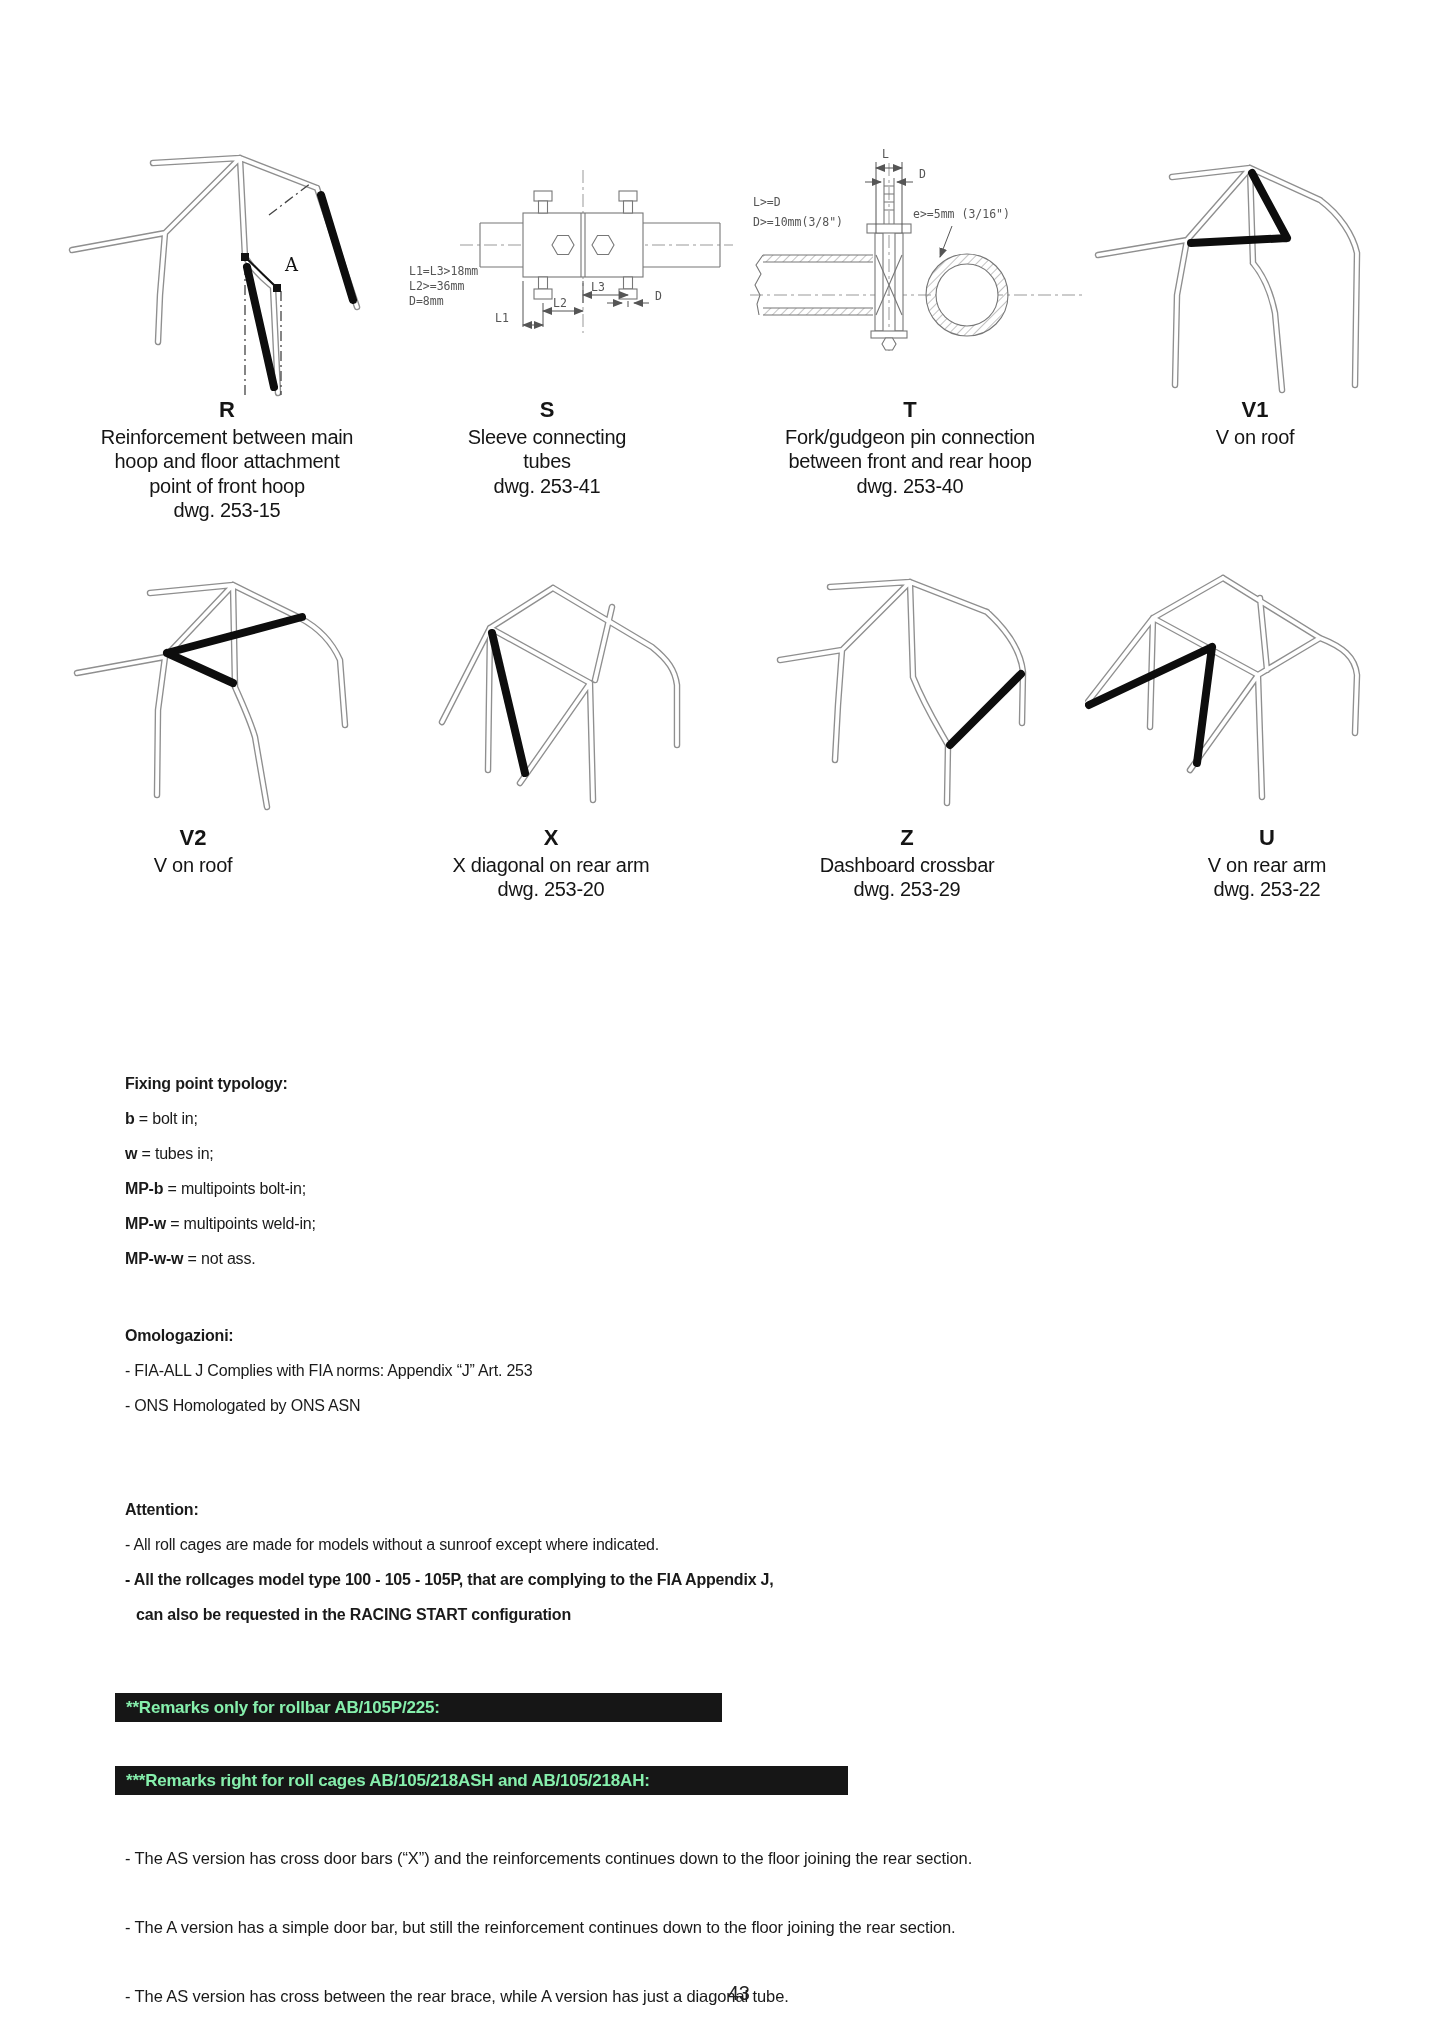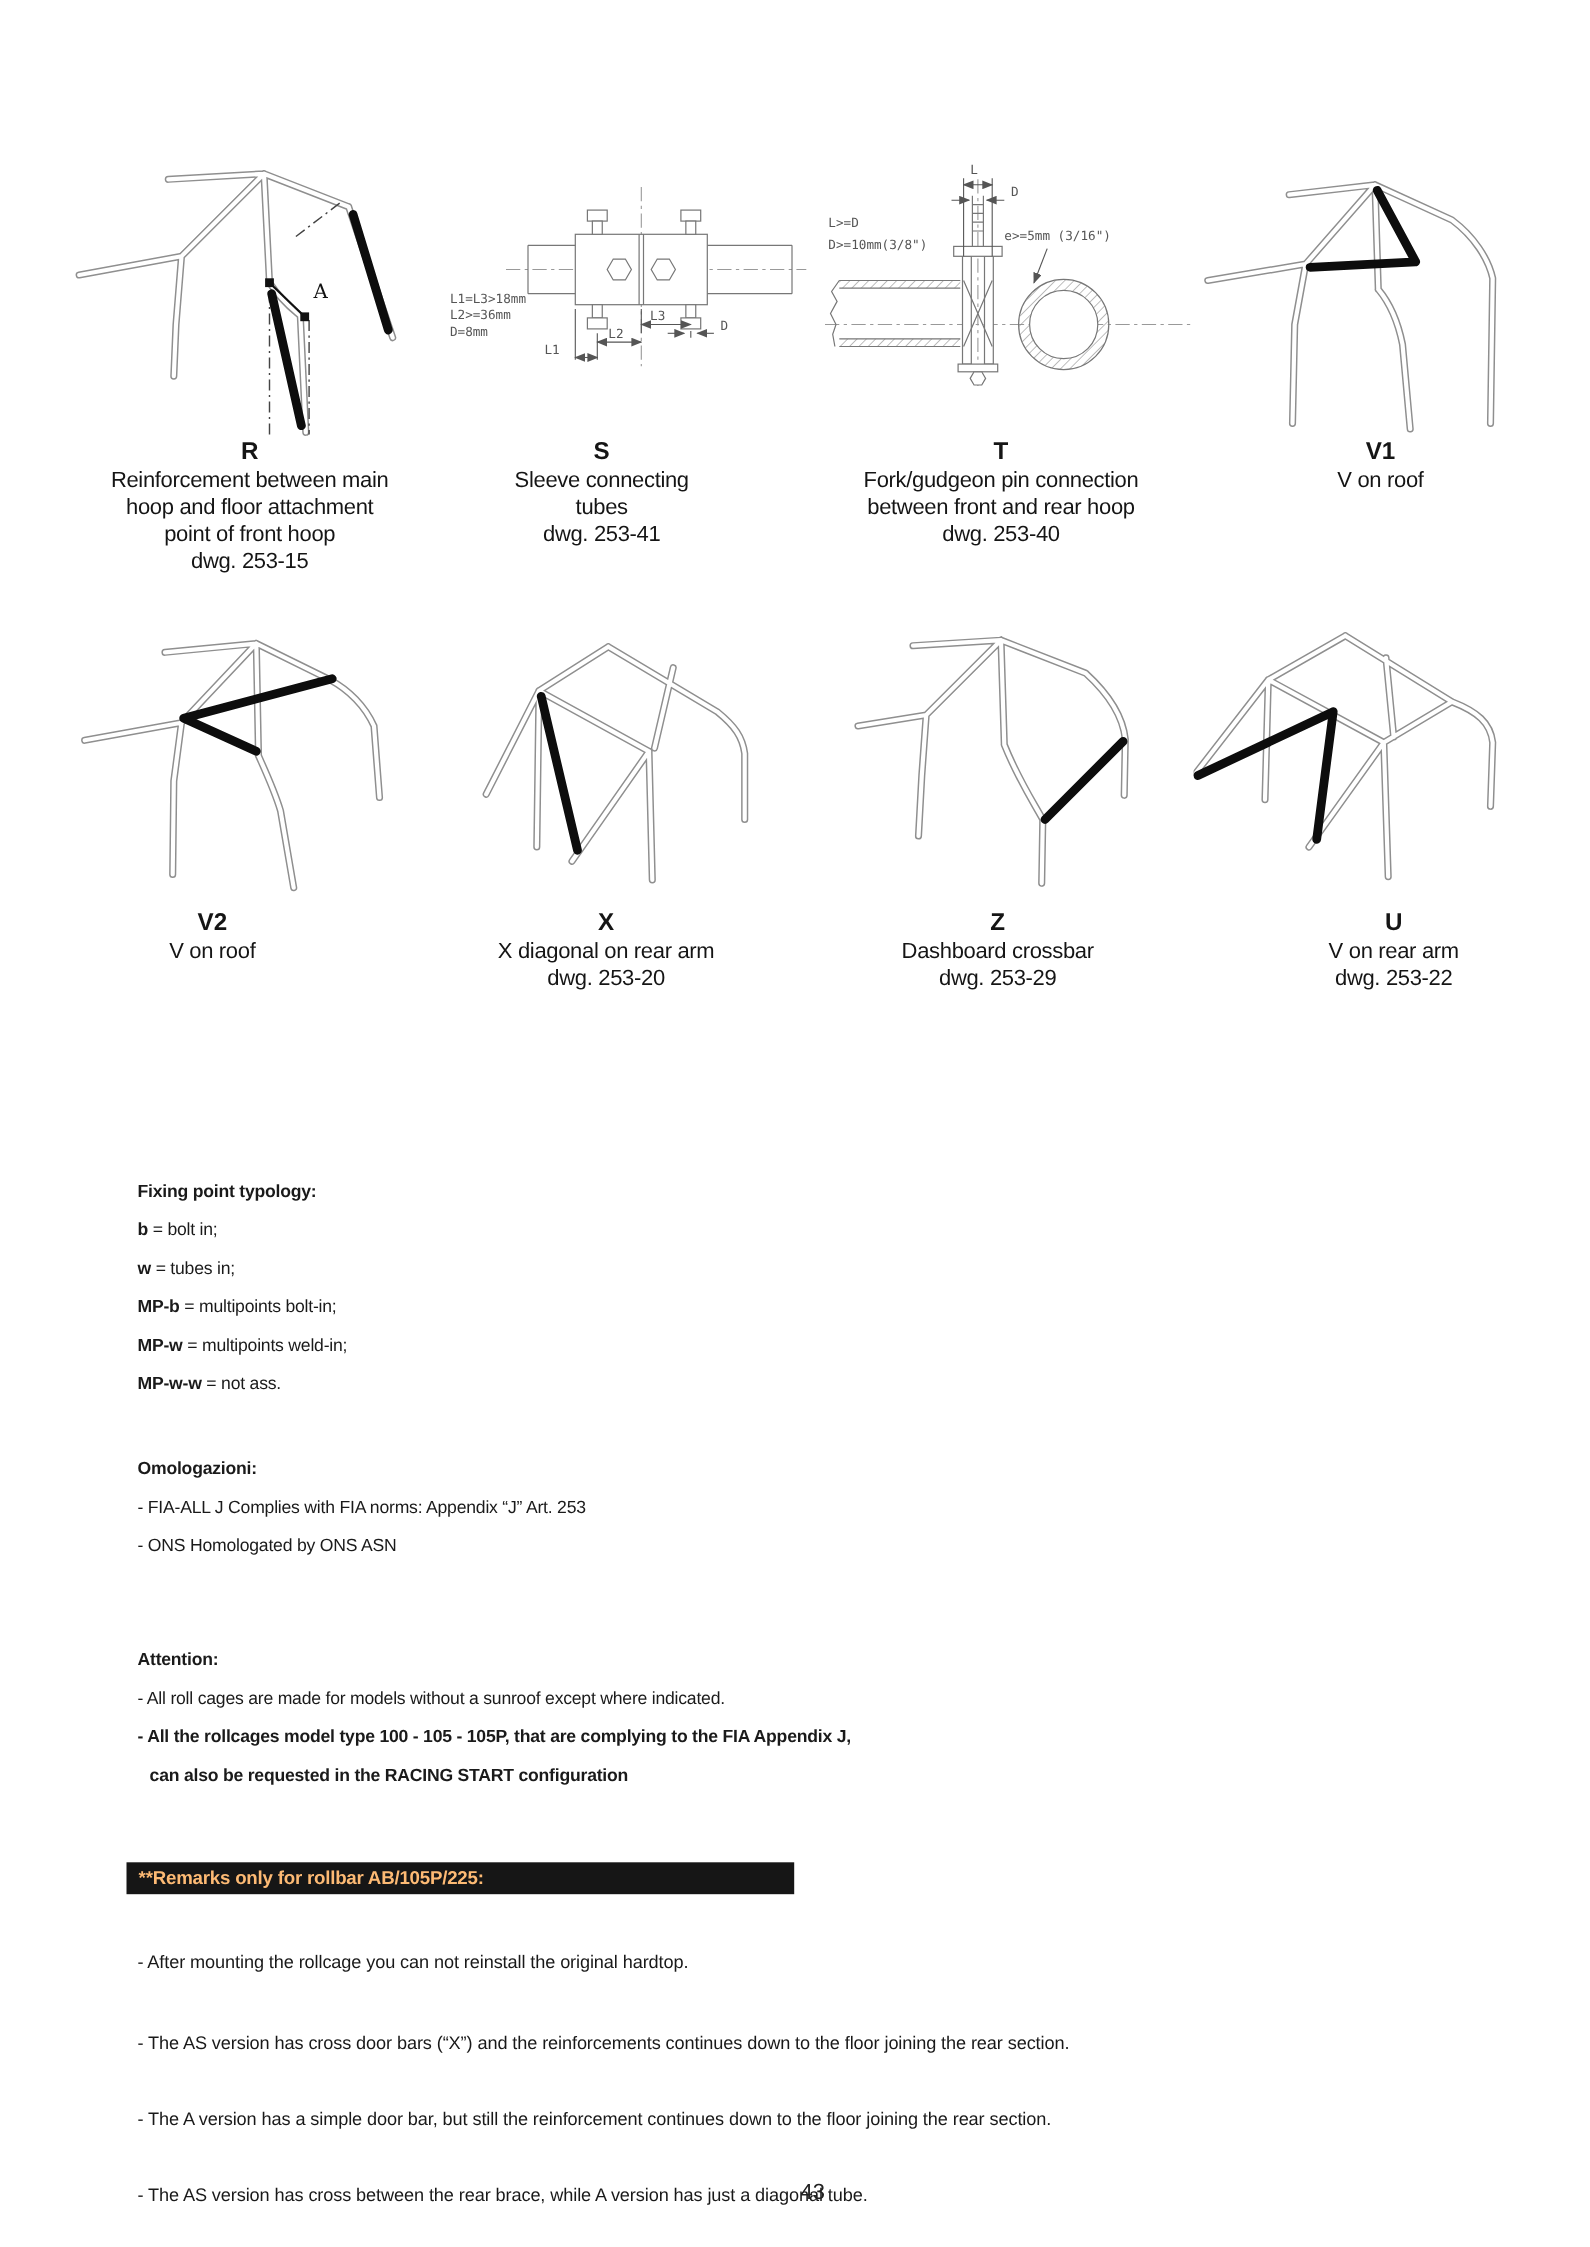--- a/index.html
+++ b/index.html
@@ -11,21 +11,21 @@
   .figbox { position:absolute; }
   .cap { position:absolute; width:330px; text-align:center; font-size:20px; line-height:24.5px; letter-spacing:-0.3px; color:#151515; }
   .cap .code { font-weight:bold; font-size:22px; letter-spacing:0; margin-bottom:2px; }
   .tcol { position:absolute; left:125px; }
   .tl { font-size:16px; line-height:35px; letter-spacing:-0.2px; white-space:pre; }
   .tl b { letter-spacing:-0.2px; }
   .hd { font-weight:bold; }
   .ind { padding-left:11px; }
   .bar {
     position:absolute; left:115px; height:29px; box-sizing:border-box;
-    background:#161616; color:#fdba74; font-weight:bold; font-size:17px;
+    background:#161616; color:#86efac; font-weight:bold; font-size:17px;
     line-height:29px; padding-left:11px; letter-spacing:-0.2px; white-space:pre;
   }
   .small { font-size:16.5px; line-height:23px; letter-spacing:-0.1px; white-space:pre; color:#191919; }
   .pagenum { position:absolute; left:690px; top:1982px; width:60px; text-align:right; font-size:20px; color:#222; }
 
   
   svg { display:block; }
   .to { stroke:#8f8f8f; stroke-width:6.5; fill:none; stroke-linecap:round; stroke-linejoin:round; }
   .ti { stroke:#ffffff; stroke-width:3.8; fill:none; stroke-linecap:round; stroke-linejoin:round; }
   .hb { stroke:#0d0d0d; stroke-width:8; fill:none; stroke-linecap:round; }
@@ -232,20 +232,21 @@
     <div class="tl">- All roll cages are made for models without a sunroof except where indicated.</div>
     <div class="tl hd">- All the rollcages model type 100 - 105 - 105P, that are complying to the FIA Appendix J,</div>
     <div class="tl hd ind">can also be requested in the RACING START configuration</div>
   </div>
 
   <div class="bar" style="top:1693px; width:607px;">**Remarks only for rollbar AB/105P/225:</div>
   <div class="tcol small" style="top:1727px;">
     <div>- After mounting the rollcage you can not reinstall the original hardtop.</div>
   </div>
 
+  <div class="bar" style="top:1766px; width:733px;">***Remarks right for roll cages AB/105/218ASH and AB/105/218AH:</div>
   <div class="tcol small" style="top:1801px;">
     <div>- The AS version has cross door bars (“X”) and the reinforcements continues down to the floor joining the rear section.</div>
     <div>- The A version has a simple door bar, but still the reinforcement continues down to the floor joining the rear section.</div>
     <div>- The AS version has cross between the rear brace, while A version has just a diagonal tube.</div>
     
     
   </div>
 
   <div class="pagenum">43</div>
 

